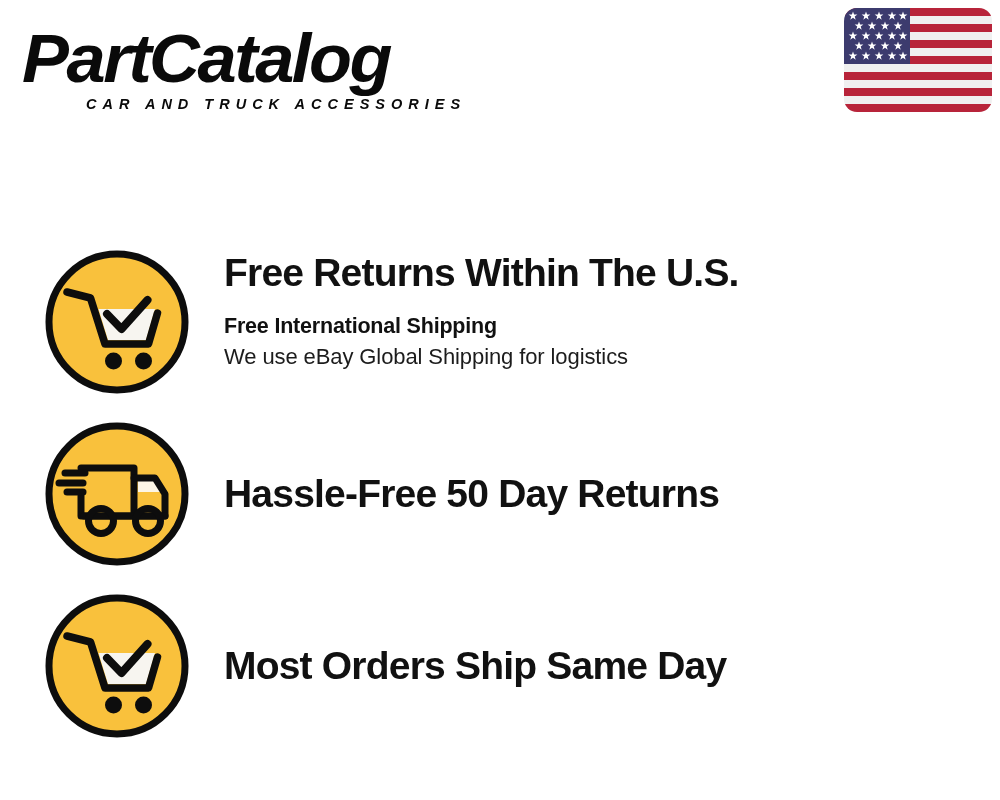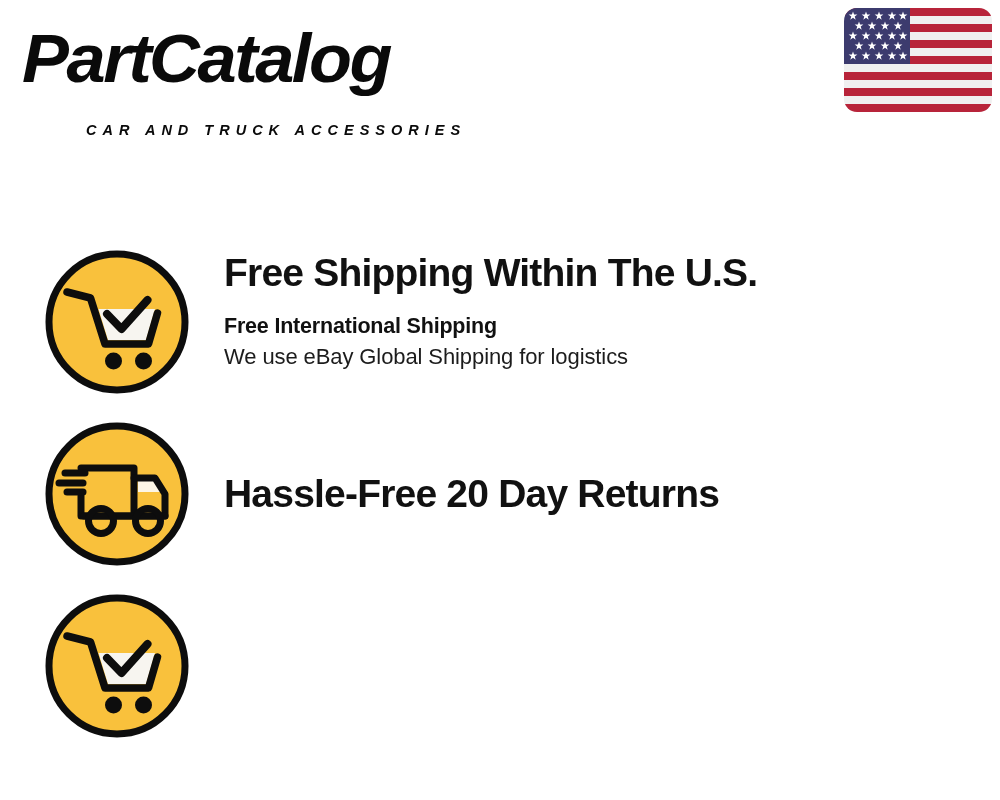--- a/index.html
+++ b/index.html
@@ -51,21 +51,21 @@
     line-height: 74px;
     letter-spacing: -2.4px;
     color: #0a0a0a;
     white-space: nowrap;
     transform: scaleX(1.02);
     transform-origin: left top;
   }
   .brand-tagline {
     position: absolute;
     left: 64px;
-    top: 100px;
+    top: 74px;
     font-family: "Liberation Sans", sans-serif;
     font-weight: 700;
     font-style: italic;
     font-size: 14.5px;
     line-height: 16px;
     letter-spacing: 6.0px;
     color: #0a0a0a;
     white-space: nowrap;
   }
 
@@ -266,21 +266,21 @@
 
           <g fill="none" stroke="#0d0d0d" stroke-width="8" stroke-linecap="round" stroke-linejoin="round">
             <path d="M64 66 L78.5 81 L104.5 52"></path>
           </g>
 
           <circle cx="70.5" cy="113" r="8.5" fill="#0d0d0d"></circle>
           <circle cx="100.5" cy="113" r="8.5" fill="#0d0d0d"></circle>
         </svg>
       </div>
       <div class="feature-text">
-        <span class="feature-title" style="color: rgb(17, 17, 17);">Free Shipping Within The U.S.</span>
+        <span class="feature-title" style="color: rgb(17, 17, 17);">Free Returns Within The U.S.</span>
         <span class="feature-sub-strong">Free International Shipping</span>
         <span class="feature-sub-light">We use eBay Global Shipping for logistics</span>
       </div>
     </div>
 
     <div class="feature-row row-1 centered">
       <div class="feature-icon">
         <svg viewBox="0 0 148 148" xmlns="http://www.w3.org/2000/svg" aria-hidden="true">
           <circle cx="74" cy="74" r="68" fill="#f9c13c" stroke="#0d0d0d" stroke-width="7"></circle>
 
@@ -296,35 +296,38 @@
             <path d="M22 53 L42 53"></path>
             <path d="M16 63 L40 63"></path>
             <path d="M24 72 L40 72"></path>
           </g>
 
           <circle cx="58" cy="101" r="12.5" fill="none" stroke="#0d0d0d" stroke-width="7"></circle>
           <circle cx="105" cy="101" r="12.5" fill="none" stroke="#0d0d0d" stroke-width="7"></circle>
         </svg>
       </div>
       <div class="feature-text">
-        <span class="feature-title" style="color: rgb(17, 17, 17);">Hassle-Free 20 Day Returns</span>
+        <span class="feature-title" style="color: rgb(17, 17, 17);">Hassle-Free 50 Day Returns</span>
       </div>
     </div>
 
     <div class="feature-row row-2 centered">
       <div class="feature-icon">
         <svg viewBox="0 0 148 148" xmlns="http://www.w3.org/2000/svg" aria-hidden="true">
           <circle cx="74" cy="74" r="68" fill="#f9c13c" stroke="#0d0d0d" stroke-width="7"></circle>
           <path d="M55.5 61 L112 61 L103 92 L65 92 Z" fill="#f7f5f0"></path>
           <g fill="none" stroke="#0d0d0d" stroke-width="7.5" stroke-linecap="round" stroke-linejoin="round">
             <path d="M24 44 L47.5 50 L62 96 L105.5 96 L114.5 65"></path>
           </g>
           <g fill="none" stroke="#0d0d0d" stroke-width="8" stroke-linecap="round" stroke-linejoin="round">
             <path d="M64 66 L78.5 81 L104.5 52"></path>
           </g>
           <circle cx="70.5" cy="113" r="8.5" fill="#0d0d0d"></circle>
           <circle cx="100.5" cy="113" r="8.5" fill="#0d0d0d"></circle>
         </svg>
       </div>
+      <div class="feature-text">
+        <span class="feature-title" style="color: rgb(17, 17, 17);">Most Orders Ship Same Day</span>
+      </div>
     </div>
 
   </div>
 </div>
 
 </body></html>

